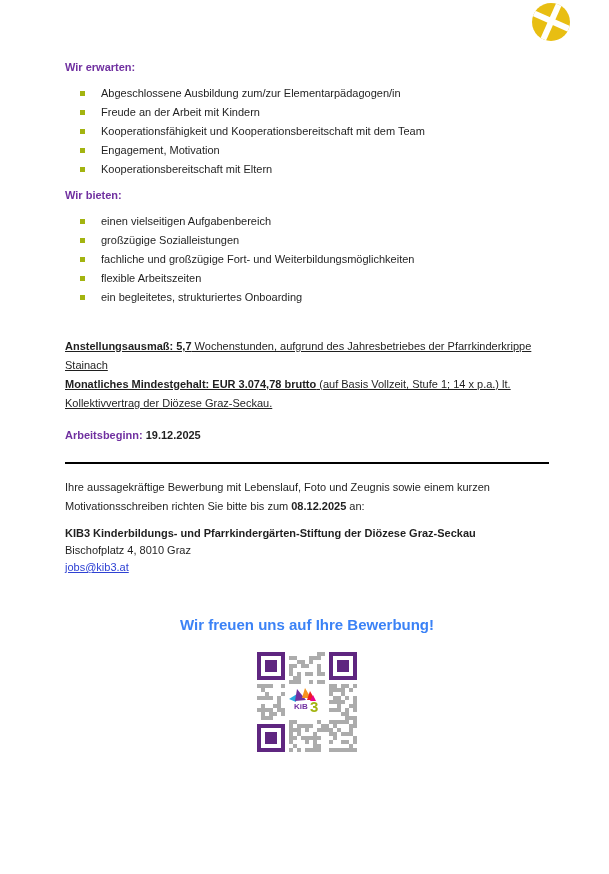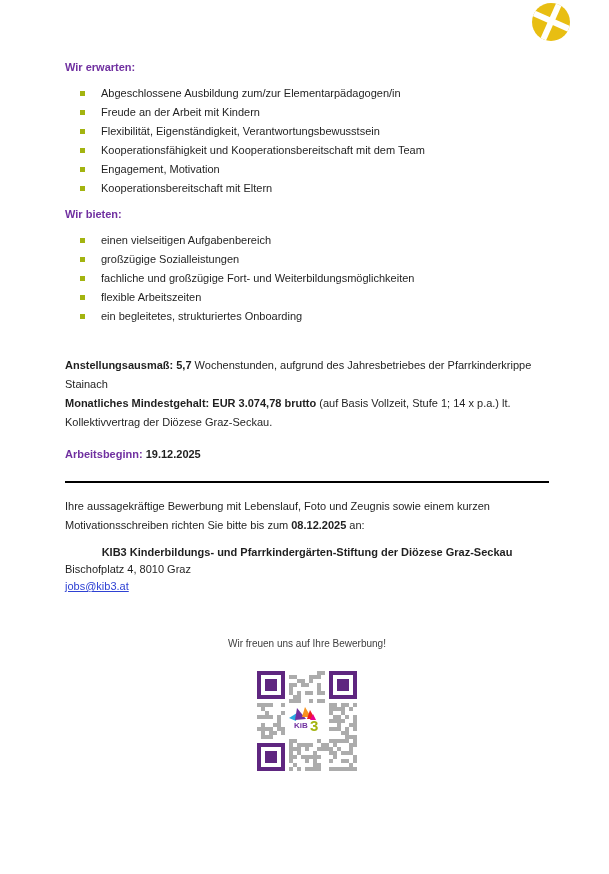--- a/index.html
+++ b/index.html
@@ -17,33 +17,33 @@
   .logo-cross{position:absolute;inset:0;transform:rotate(24deg);}
   .logo-cross .bar-v{position:absolute;left:16px;top:-5px;width:6px;height:48px;background:#fff;}
   .logo-cross .bar-h{position:absolute;left:-5px;top:15px;width:48px;height:6px;background:#fff;}
 
   .section-heading{color:#7030A0;font-weight:bold;font-size:11px;line-height:14px;margin:0 0 10px 0;}
   ul.bullets{list-style:none;margin:0 0 10px 0;padding:0;}
   ul.bullets li{position:relative;padding-left:36px;margin:0;}
   ul.bullets .bullet{position:absolute;left:15px;top:7px;width:5px;height:5px;background:#A3B410;}
   .bullets-gap{margin-bottom:9px !important;}
 
-  .employment{margin:30px 0 0 0;}
+  .employment{margin:30px 0 0 0;text-decoration:underline;}
   .b{font-weight:bold;}
   .start-line{margin:13px 0 16px 0;}
   .label-purple{color:#7030A0;font-weight:bold;}
 
   .divider{margin-top:17px;width:100%;height:2px;background:#000;}
 
   .apply-intro{margin:14px 0 0 0;}
   .org-block{margin:9px 0 0 0;line-height:17px;}
-  .org-name{font-weight:bold;text-align:center;}
+  .org-name{font-weight:bold;}
   a.email-link{color:#2E41D3;text-decoration:underline;cursor:pointer;}
 
-  .closing{margin:41px 0 0 0;text-align:center;color:#404040;font-weight:normal;font-size:10px;line-height:16px;}
+  .closing{margin:41px 0 0 0;text-align:center;color:#3b82f6;font-weight:bold;font-size:15px;line-height:16px;}
 
   
   .qr{position:relative;width:100px;height:100px;margin:19px auto 0 auto;}
   .qr .cell{position:absolute;width:4px;height:4px;background:#ACACAC;}
   .qr .finder{position:absolute;width:28px;height:28px;background:#5F2680;}
   .qr .finder .in1{position:absolute;left:4px;top:4px;width:20px;height:20px;background:#fff;}
   .qr .finder .in2{position:absolute;left:8px;top:8px;width:12px;height:12px;background:#5F2680;}
   .qr .center-logo{position:absolute;left:30px;top:33px;width:40px;height:34px;background:#fff;
     display:flex;align-items:center;justify-content:center;}
 </style>
@@ -59,21 +59,20 @@
   </div>
 </div>
 
 <div class="content">
 
   <div class="section-heading">Wir erwarten:</div>
   <ul class="bullets bullets-gap">
     <li><span class="bullet"></span><span>Abgeschlossene Ausbildung zum/zur Elementarpädagogen/in</span></li>
     <li><span class="bullet"></span></li>
     <li><span class="bullet"></span><span>Freude an der Arbeit mit Kindern</span></li>
-    <li><span class="bullet"></span><span>Flexibilität, Eigenständigkeit, Verantwortungsbewusstsein</span></li>
     <li><span class="bullet"></span><span>Kooperationsfähigkeit und Kooperationsbereitschaft mit dem Team</span></li>
     <li><span class="bullet"></span><span>Engagement, Motivation</span></li>
     <li><span class="bullet"></span><span>Kooperationsbereitschaft mit Eltern</span></li>
   </ul>
 
   <div class="section-heading">Wir bieten:</div>
   <ul class="bullets">
     <li><span class="bullet"></span><span>einen vielseitigen Aufgabenbereich</span></li>
     <li><span class="bullet"></span><span>großzügige Sozialleistungen</span></li>
     <li><span class="bullet"></span><span>fachliche und großzügige Fort- und Weiterbildungsmöglichkeiten</span></li>

